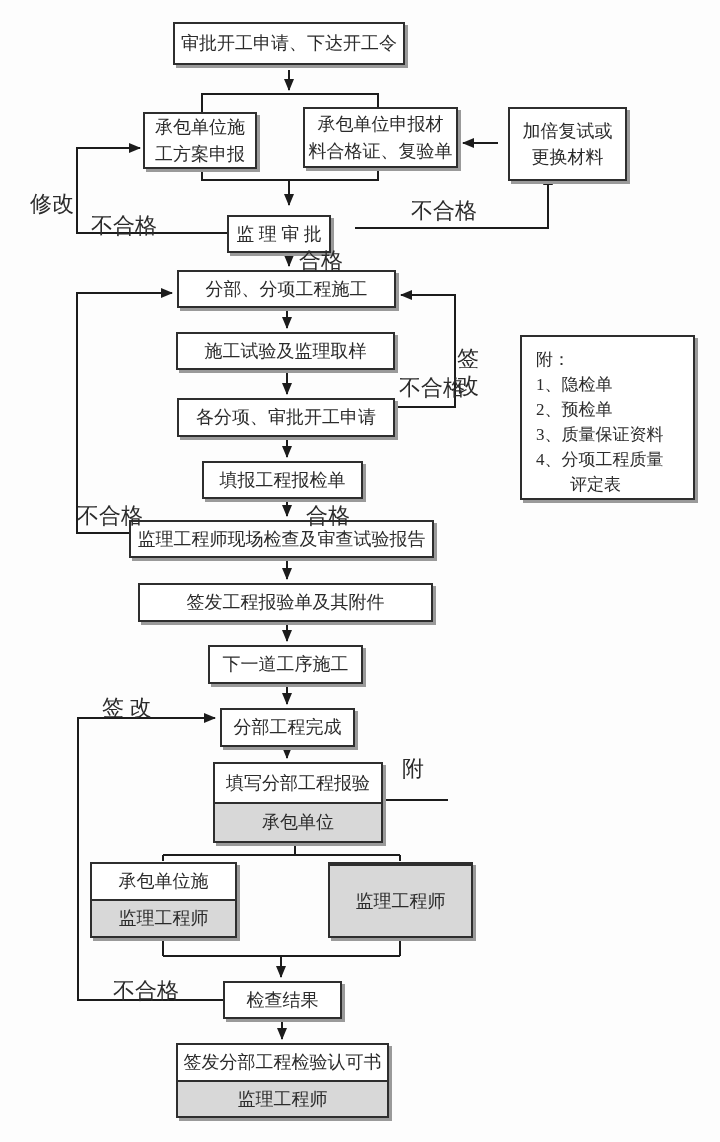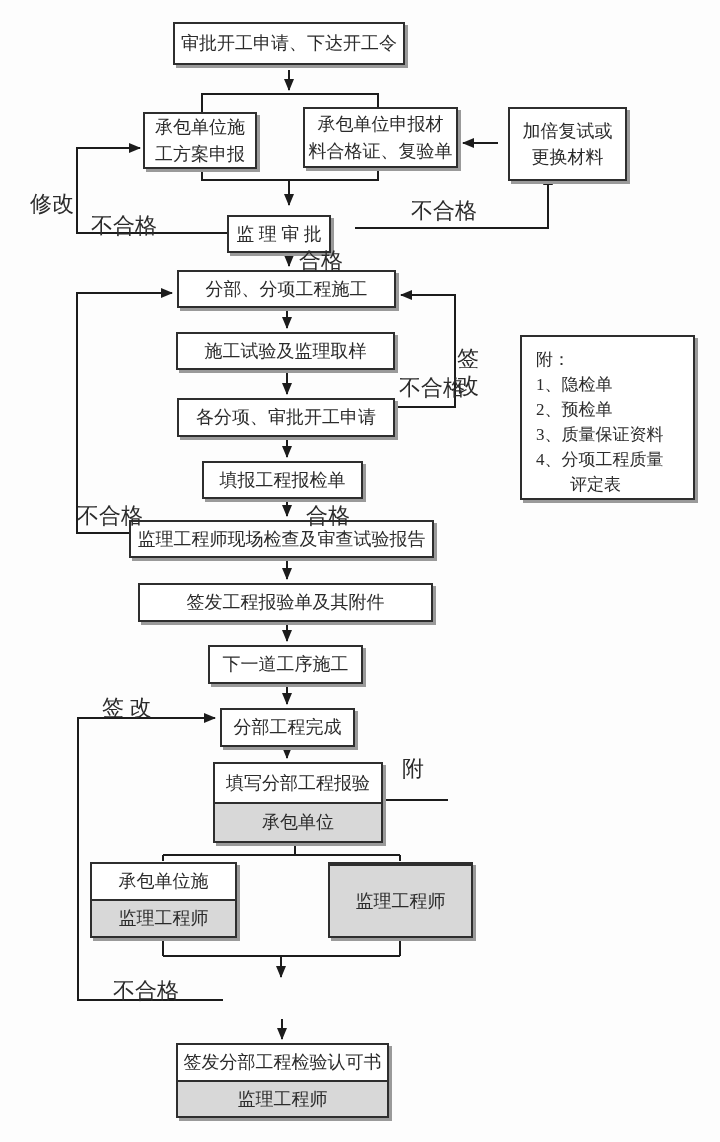--- a/index.html
+++ b/index.html
@@ -154,20 +154,23 @@
 
   <div class="box" style="left:90px;top:862px;width:147px;height:76px">
     <div class="bl">承包单位施</div>
     <div class="bl sub">监理工程师</div>
   </div>
 
   <div class="box" style="left:328px;top:862px;width:145px;height:76px">
     <div class="bl sub">监理工程师</div>
   </div>
 
+  <div class="box" style="left:223px;top:981px;width:119px;height:38px">
+    <div class="bl">检查结果</div>
+  </div>
 
   <div class="box" style="left:176px;top:1043px;width:213px;height:75px">
     <div class="bl">签发分部工程检验认可书</div>
     <div class="bl sub">监理工程师</div>
   </div>
 
   <div class="lbl" style="left:30px;top:189px">修改</div>
   <div class="lbl" style="left:91px;top:211px">不合格</div>
   <div class="lbl" style="left:411px;top:196px">不合格</div>
   <div class="lbl" style="left:299px;top:246px">合格</div>

